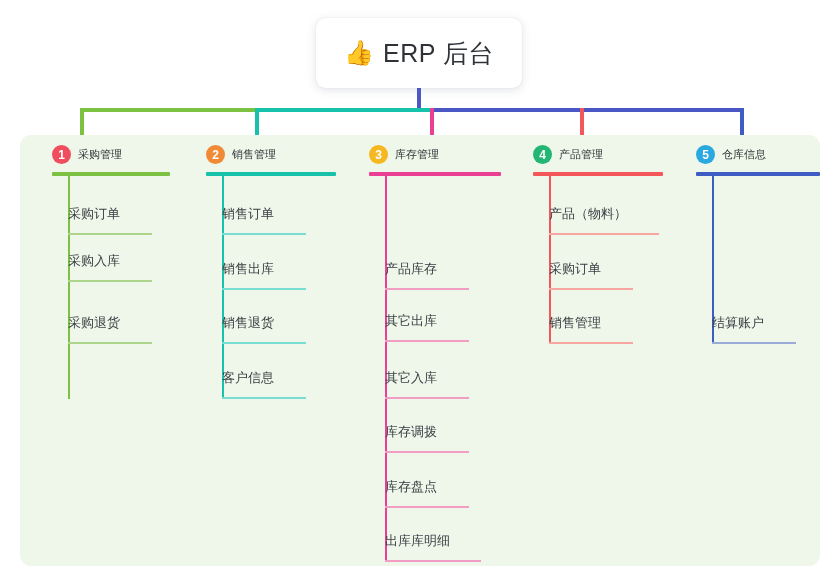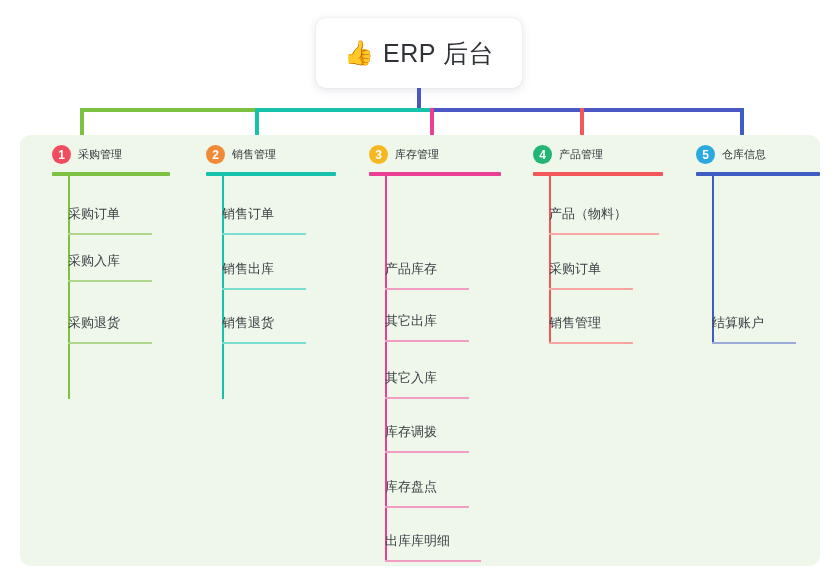--- a/index.html
+++ b/index.html
@@ -126,20 +126,24 @@
           <div class="item-rule" style="width: 84px; background: rgb(121, 221, 208);"></div>
         </div>
         <div class="item" style="top: 124.5px; width: 84px; height: 30px;">
           <span class="item-label">销售出库</span>
           <div class="item-rule" style="width: 84px; background: rgb(121, 221, 208);"></div>
         </div>
         <div class="item" style="top: 179px; width: 84px; height: 30px;">
           <span class="item-label">销售退货</span>
           <div class="item-rule" style="width: 84px; background: rgb(121, 221, 208);"></div>
         </div>
+        <div class="item" style="top: 233.5px; width: 84px; height: 30px;">
+          <span class="item-label">客户信息</span>
+          <div class="item-rule" style="width: 84px; background: rgb(121, 221, 208);"></div>
+        </div>
       </div>
       <div class="column" style="left: 343px; width: 172px;">
         <div class="col-head">
           <span class="badge" style="background: rgb(245, 184, 32);">3</span>
           <span class="col-title">库存管理</span>
         </div>
         <div class="head-rule" style="top: 37px; width: 132px; background: rgb(234, 63, 146);"></div>
         <div class="spine" style="left: 22px; top: 41px; height: 386px; background: rgb(234, 63, 146);"></div>
         <div class="item" style="top: 124.5px; width: 84px; height: 30px;">
           <span class="item-label">产品库存</span>

